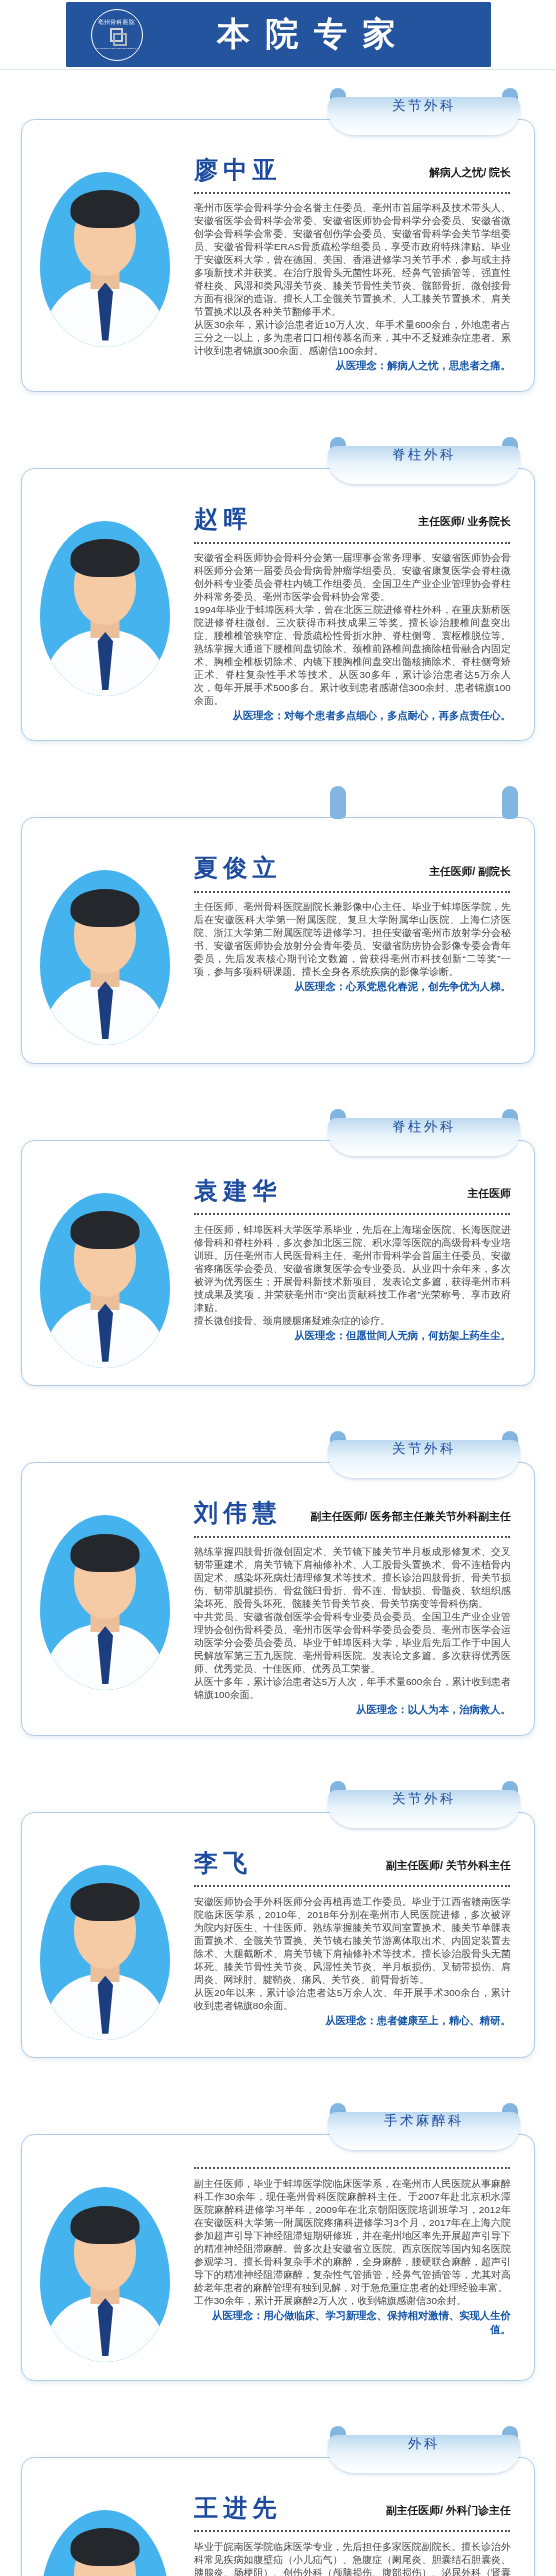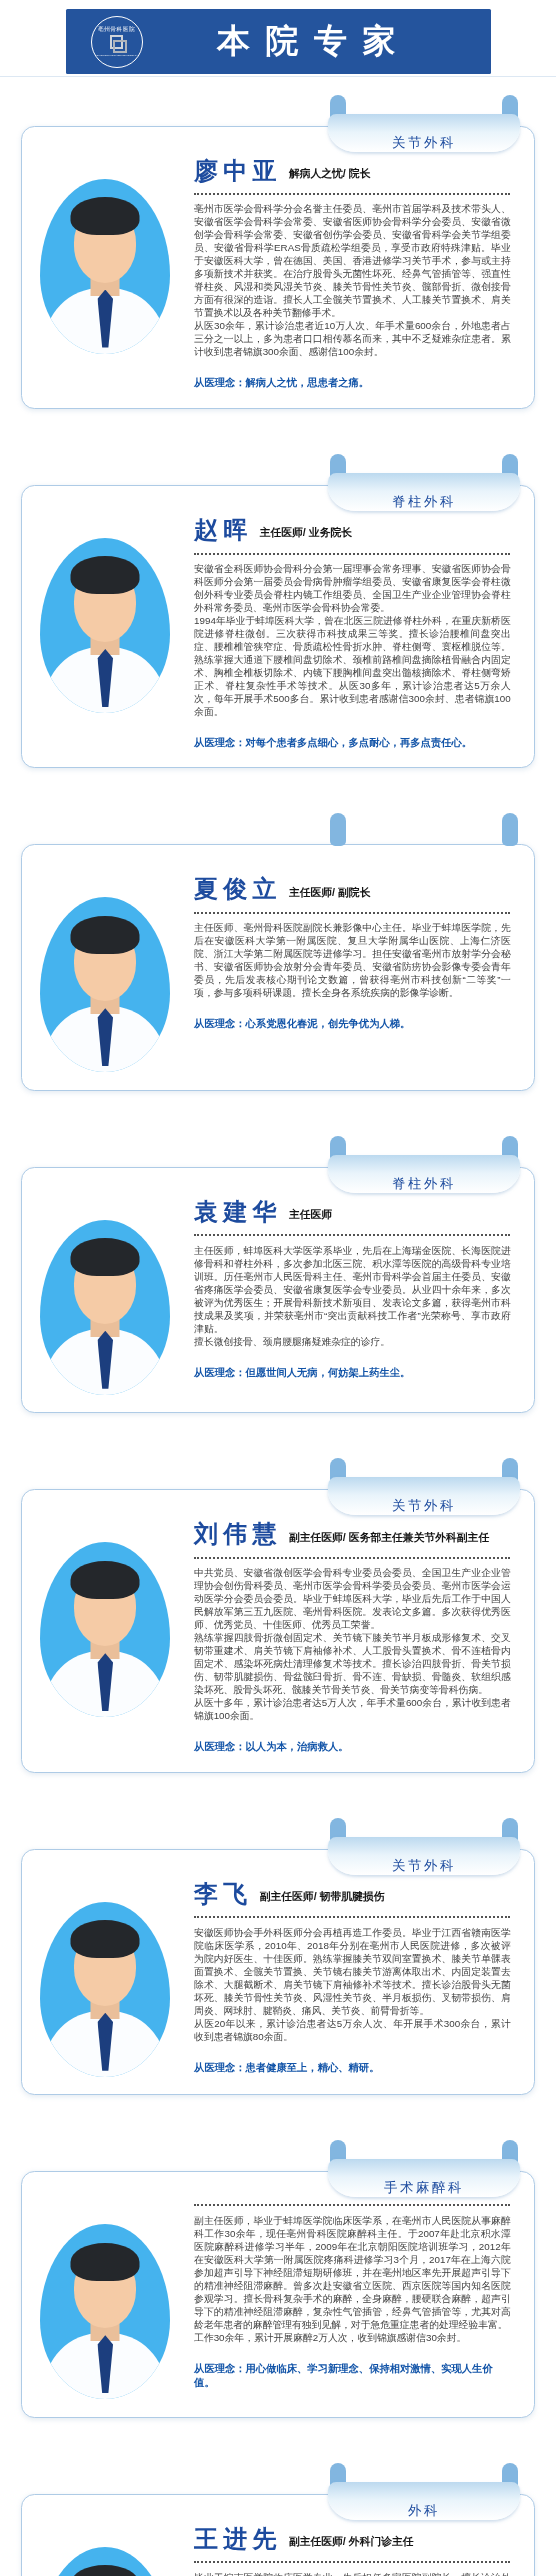--- a/index.html
+++ b/index.html
@@ -12,21 +12,21 @@
     --body-text:#3f3f3f;
   }
   *{box-sizing:border-box;margin:0;padding:0;}
   html,body{background:#ffffff;}
   body{
     width:556px;margin:0 auto;
     font-family:"Liberation Sans","DejaVu Sans",sans-serif;
     -webkit-font-smoothing:antialiased;
   }
   
-  .header-wrap{padding-top:9px;border-radius:18px;}
+  .header-wrap{padding-top:2px;border-radius:18px;}
   .header-banner{
     width:425px;height:65px;margin:0 auto;
     background:var(--header-bg);
     border-radius:1.5px;
     display:flex;align-items:center;
     padding-left:25px;
     position:relative;
   }
   .logo{
     width:52px;height:52px;border-radius:50%;
@@ -65,25 +65,25 @@
     padding:23px 20.6px 17.5px 6.2px;
     min-height:222px;
   }
   .card:first-child{margin-top:49px;}
   
   .dept-tag{position:absolute;top:-32px;right:14.4px;width:192px;height:54px;}
   .flap{position:absolute;top:0;width:15.5px;height:33px;background:var(--tag-flap);}
   .flap-l{left:2.1px;border-radius:8.2px 8.2px 5.2px 5.2px;}
   .flap-r{right:2.1px;border-radius:8.2px 8.2px 5.2px 5.2px;}
   .tag-bar{
-    position:absolute;left:0;right:0;top:19px;height:38px;
+    position:absolute;left:0;right:0;top:9px;height:38px;
     background:linear-gradient(180deg,#bcd9ef 0%,#e9f4fb 48%,#ffffff 100%);
     border-radius:8.2px 8.2px 28px 28px / 8.2px 8.2px 24px 24px;
     box-shadow:0 2.1px 3.1px rgba(120,160,200,.35);
-    display:flex;align-items:flex-end;justify-content:center;
+    display:flex;align-items:flex-start;justify-content:center;
   }
   .tag-text{
     color:var(--accent-blue);
     font-size:13.4px;letter-spacing:2.6px;font-weight:500;
   }
   
   .photo-col{width:155px;flex:none;display:flex;justify-content:center;}
   .photo{
     width:130px;height:175px;margin-top:29px;
     background:var(--photo-bg);
@@ -92,38 +92,39 @@
   }
   .photo span{position:absolute;left:50%;transform:translateX(-50%);}
   .psn-coat{top:109px;width:122px;height:77px;background:#fbfdff;border-radius:57px 57px 0 0;}
   .psn-neck{top:94px;width:29px;height:23px;background:#eabf9a;}
   .psn-face{top:29px;width:62px;height:75px;background:#f5cba6;border-radius:46% 46% 50% 50%;}
   .psn-hair{top:18.5px;width:69px;height:38px;background:#24272b;border-radius:55% 55% 42% 42%;}
   .psn-tie{top:111px;width:15.5px;height:58px;background:#1c3e7e;
     clip-path:polygon(50% 0,100% 16%,70% 100%,30% 100%,0 16%);}
   
   .text-col{flex:1;padding:0 3.1px 0 11.3px;}
-  .name-row{display:flex;align-items:flex-end;margin-top:8px;}
+  .name-row{display:flex;align-items:flex-end;margin-top:14px;justify-content:space-between;}
   .doc-name{
     color:var(--accent-blue);font-size:24px;font-weight:bold;
     letter-spacing:5.2px;line-height:1.1;white-space:nowrap;
   }
   .doc-title{
     color:#151515;font-size:10.8px;font-weight:bold;
     padding:0 0 3.1px 7.2px;white-space:nowrap;
   }
   .dotted{border-top:2.1px dotted #525252;margin:9.3px 1px 7.2px 0;}
   .bio p{
     font-size:9.8px;color:var(--body-text);
     line-height:13px;text-align:justify;
   }
   .philosophy{
-    margin-top:18px;
+    margin-top:2px;
     font-size:10.3px;font-weight:bold;color:var(--philosophy-blue);
     line-height:14px;
+    text-align:right;
   }
 </style>
 </head>
 <body>
 
 <header class="header-wrap">
   <div class="header-banner">
     <div class="logo">
       <span class="logo-cn">亳州骨科医院</span>
       <span class="logo-mark"></span>
@@ -272,22 +273,22 @@
         <span class="psn-tie"></span>
       </div>
     </div>
     <div class="text-col">
       <div class="name-row">
         <span class="doc-name">刘伟慧</span>
         <span class="doc-title">副主任医师/ 医务部主任兼关节外科副主任</span>
       </div>
       <div class="dotted"></div>
       <div class="bio">
+          <p>熟练掌握四肢骨折微创固定术、关节镜下膝关节半月板成形修复术、交叉韧带重建术、肩关节镜下肩袖修补术、人工股骨头置换术、骨不连植骨内固定术、感染坏死病灶清理修复术等技术。擅长诊治四肢骨折、骨关节损伤、韧带肌腱损伤、骨盆髋臼骨折、骨不连、骨缺损、骨髓炎、软组织感染坏死、股骨头坏死、髋膝关节骨关节炎、骨关节病变等骨科伤病。</p>
           <p>中共党员、安徽省微创医学会骨科专业委员会委员、全国卫生产业企业管理协会创伤骨科委员、亳州市医学会骨科学委员会委员、亳州市医学会运动医学分会委员会委员。毕业于蚌埠医科大学，毕业后先后工作于中国人民解放军第三五九医院、亳州骨科医院。发表论文多篇。多次获得优秀医师、优秀党员、十佳医师、优秀员工荣誉。</p>
-          <p>熟练掌握四肢骨折微创固定术、关节镜下膝关节半月板成形修复术、交叉韧带重建术、肩关节镜下肩袖修补术、人工股骨头置换术、骨不连植骨内固定术、感染坏死病灶清理修复术等技术。擅长诊治四肢骨折、骨关节损伤、韧带肌腱损伤、骨盆髋臼骨折、骨不连、骨缺损、骨髓炎、软组织感染坏死、股骨头坏死、髋膝关节骨关节炎、骨关节病变等骨科伤病。</p>
           <p>从医十多年，累计诊治患者达5万人次，年手术量600余台，累计收到患者锦旗100余面。</p>
         </div>
       <p class="philosophy"><span>从医理念：</span><span>以人为本，治病救人。</span></p>
     </div>
   </section>
 
   <section class="card">
     <div class="dept-tag">
       <span class="flap flap-l"></span>
       <span class="flap flap-r"></span>
@@ -300,21 +301,21 @@
         <span class="psn-coat"></span>
         <span class="psn-neck"></span>
         <span class="psn-face"></span>
         <span class="psn-hair"></span>
         <span class="psn-tie"></span>
       </div>
     </div>
     <div class="text-col">
       <div class="name-row">
         <span class="doc-name">李飞</span>
-        <span class="doc-title">副主任医师/ 韧带肌腱损伤</span>
+        <span class="doc-title">副主任医师/ 关节外科主任</span>
       </div>
       <div class="dotted"></div>
       <div class="bio">
           <p>安徽医师协会手外科医师分会再植再造工作委员。毕业于江西省赣南医学院临床医学系，2010年、2018年分别在亳州市人民医院进修，多次被评为院内好医生、十佳医师。熟练掌握膝关节双间室置换术、膝关节单髁表面置换术、全髋关节置换、关节镜右膝关节游离体取出术、内固定装置去除术、大腿截断术、肩关节镜下肩袖修补术等技术。擅长诊治股骨头无菌坏死、膝关节骨性关节炎、风湿性关节炎、半月板损伤、叉韧带损伤、肩周炎、网球肘、腱鞘炎、痛风、关节炎、前臂骨折等。</p>
           <p>从医20年以来，累计诊治患者达5万余人次、年开展手术300余台，累计收到患者锦旗80余面。</p>
         </div>
       <p class="philosophy"><span>从医理念：</span><span>患者健康至上，精心、精研。</span></p>
     </div>
   </section>
 

